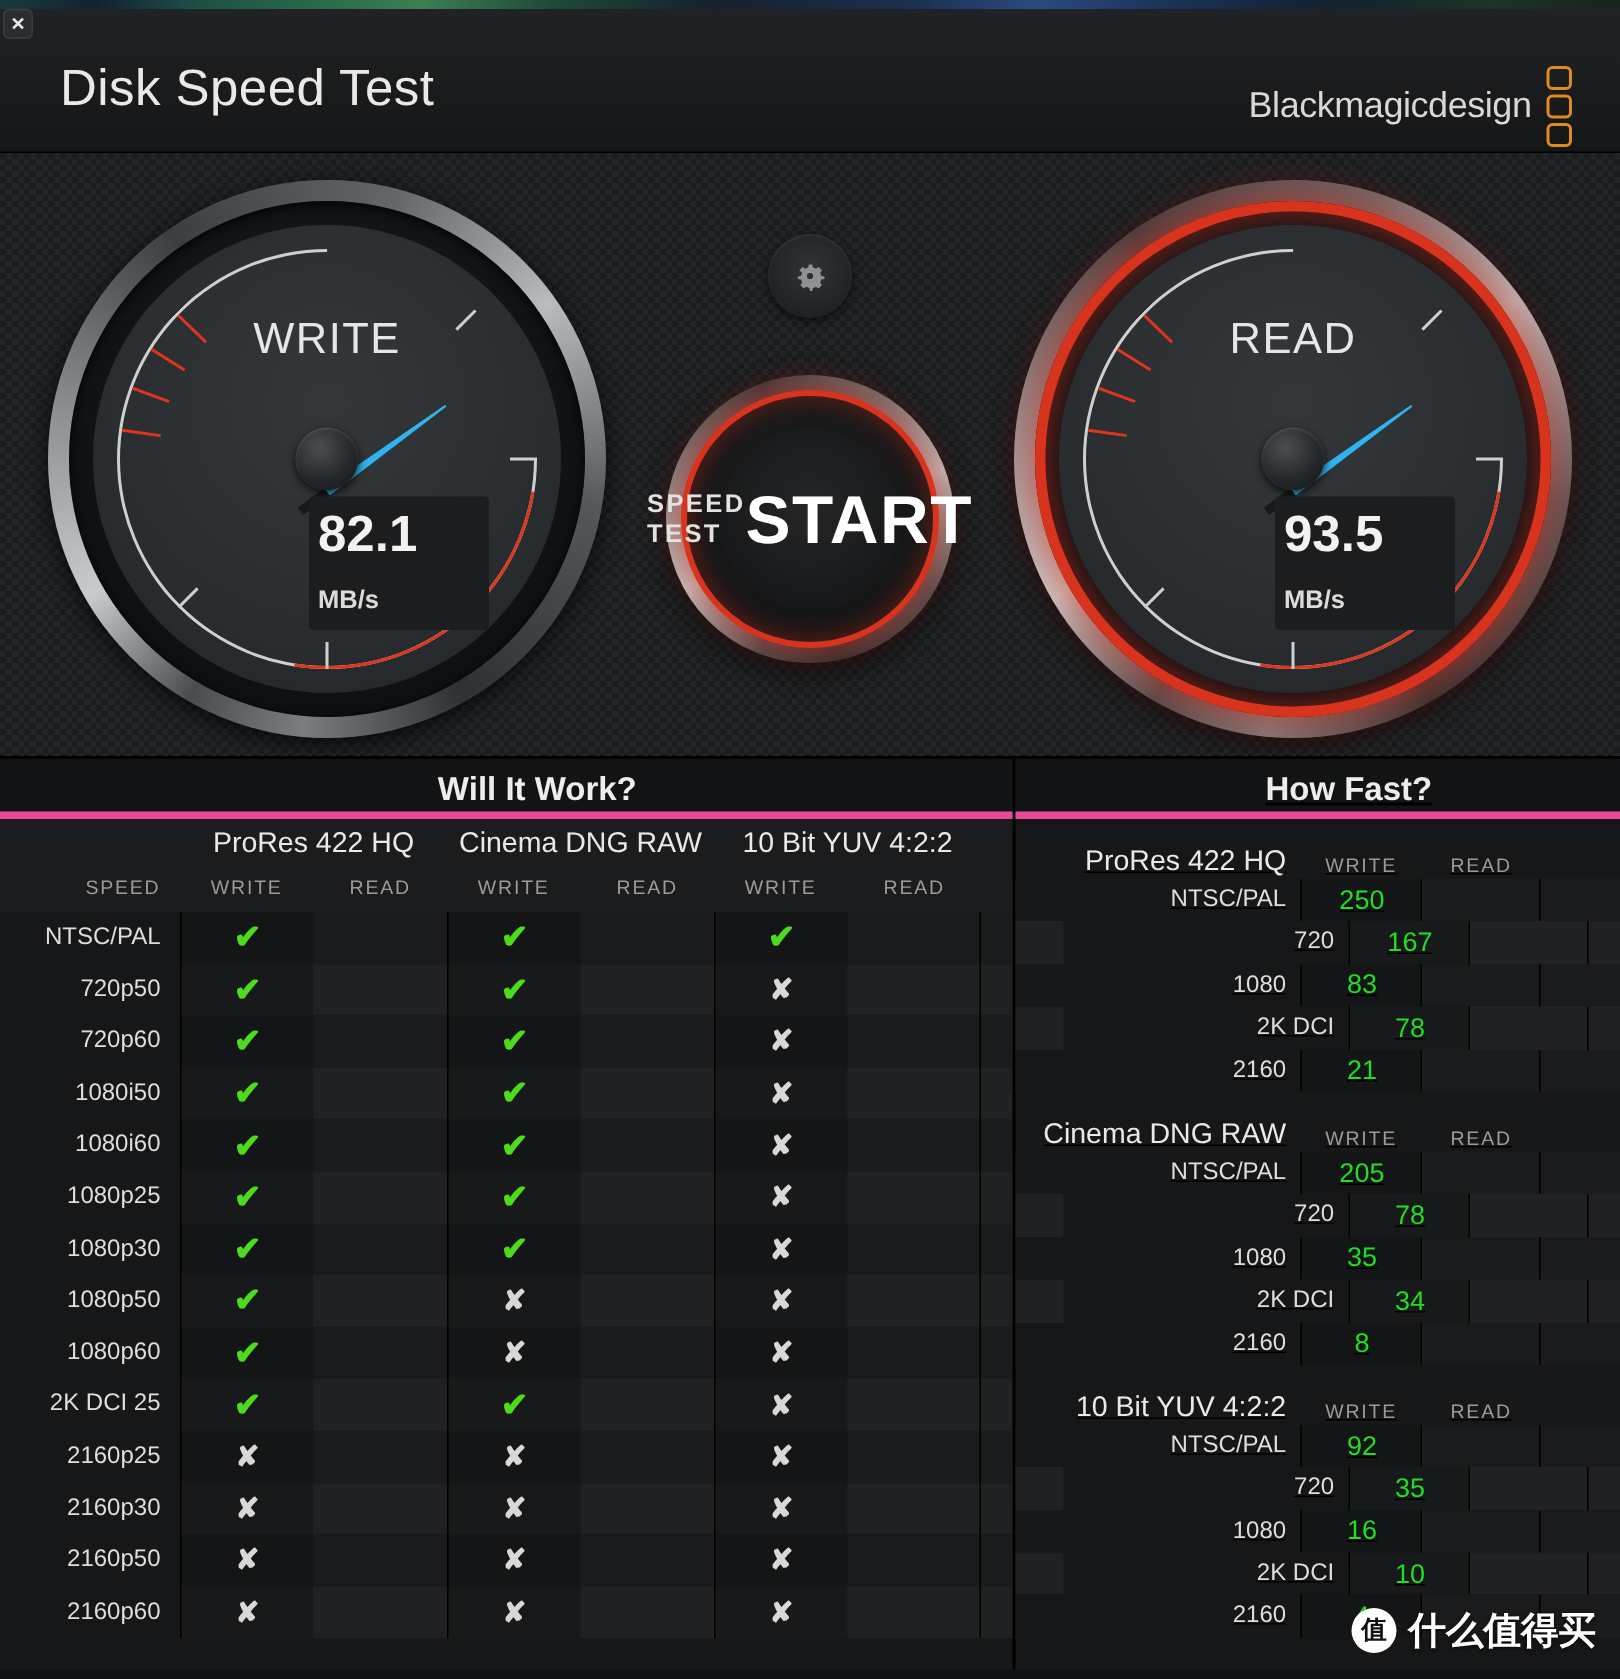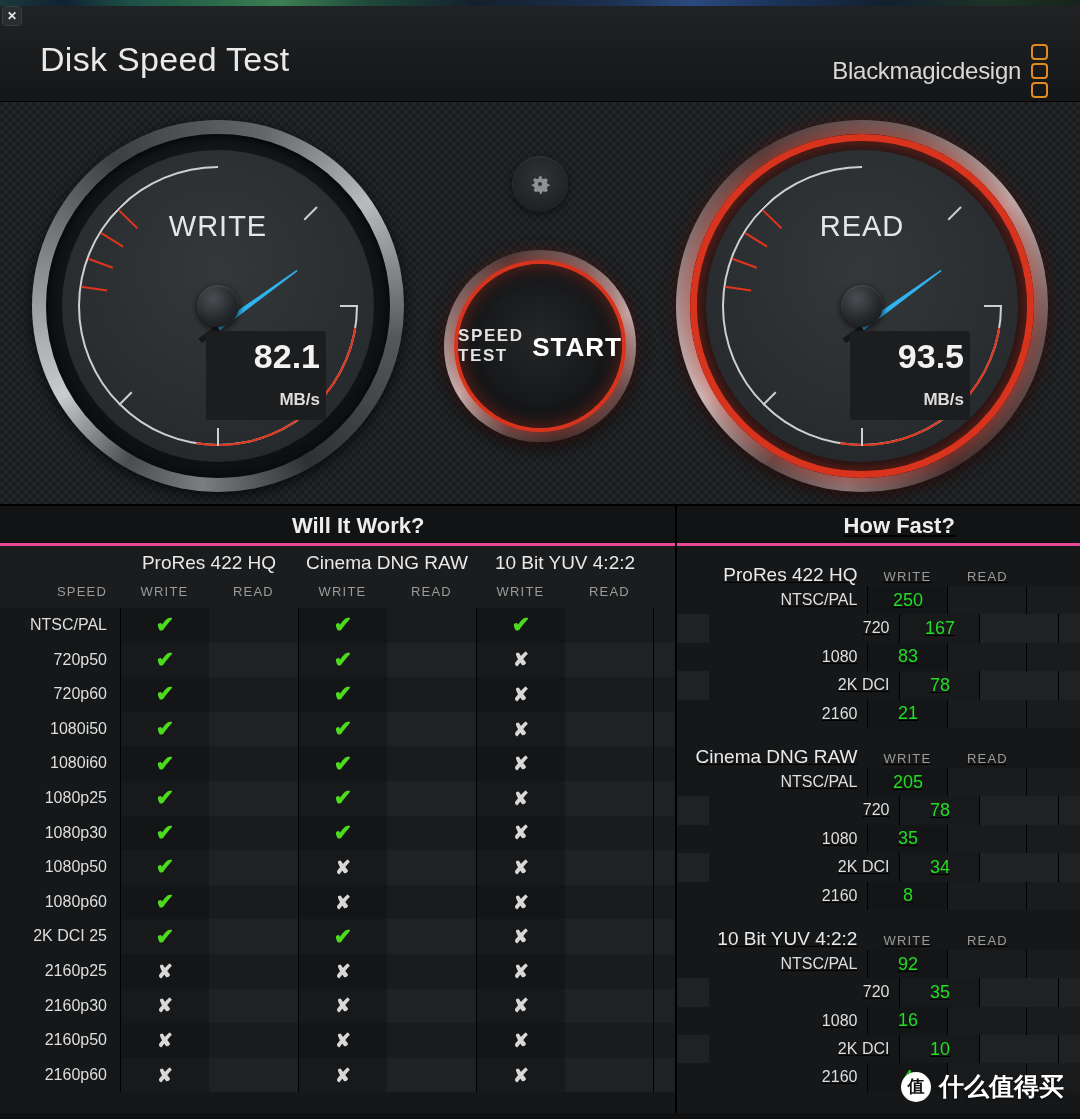--- a/index.html
+++ b/index.html
@@ -166,21 +166,21 @@
     background: radial-gradient(circle at 38% 32%, #4a4e52 0%, #26292c 55%, #101214 100%);
     box-shadow: 0 2px 6px rgba(0,0,0,0.8), inset 0 1px 2px rgba(255,255,255,0.12);
   }
 
   .readout {
     position: absolute; left: 50%; bottom: 42px;
     width: 120px; margin-left: -12px;
     background: #1b1d1f;
     border-radius: 3px;
     padding: 8px 6px 10px;
-    text-align: right;
+    text-align: left;
   }
   .readout-value { font-size: 34px; font-weight: 700; color: #f2f2f2; line-height: 1; }
   .readout-unit  { font-size: 17px; font-weight: 700; color: #dcdcdc; margin-top: 17px; }
 
   
   #gear-btn {
     position: absolute; left: 50%; top: 54px;
     width: 56px; height: 56px; margin-left: -28px;
     border-radius: 50%;
     background: radial-gradient(circle at 50% 40%, #303336 0%, #202325 70%, #151718 100%);
@@ -200,32 +200,32 @@
   }
   #start-ring {
     position: absolute; inset: 10px; border-radius: 50%;
     border: 4px solid #d8331d;
     box-shadow: 0 0 18px 4px rgba(216,51,29,0.55), inset 0 0 16px 3px rgba(216,51,29,0.35);
     background: radial-gradient(circle at 50% 45%, #242628 0%, #141618 60%, #0b0c0d 100%);
     display: flex; 
     align-items: center; justify-content: center;
   }
   #start-small { font-size: 17px; font-weight: 700; color: #e2e2e2; letter-spacing: 1.6px; }
-  #start-big   { font-size: 26px; font-weight: 700; color: #fff; letter-spacing: 1px; margin-top: 2px; }
+  #start-big   { font-size: 45px; font-weight: 700; color: #fff; letter-spacing: 1px; margin-top: 2px; }
 
   
   #bottom { position: relative; height: 607px; display: flex; background: #151719; }
   #panel-left  { width: 700px; position: relative; border-right: 2px solid #000; }
   #panel-right { width: 416px; position: relative; text-decoration: underline; }
 
   .panel-title {
     height: 40px; line-height: 40px; text-align: center;
     font-size: 22px; font-weight: 600; color: #ededed;
     background: #111315;
-    border-bottom: 3px solid #ec4899;
+    border-bottom: 5px solid #ec4899;
     padding-left: 41px;
   }
 
   
   #wiw-head { position: relative; height: 62px; background: #1a1c1e; }
   .codec-head {
     position: absolute; top: 6px; text-align: center;
     font-size: 19px; color: #e9e9e9; font-weight: 400;
   }
   .sub-head {

